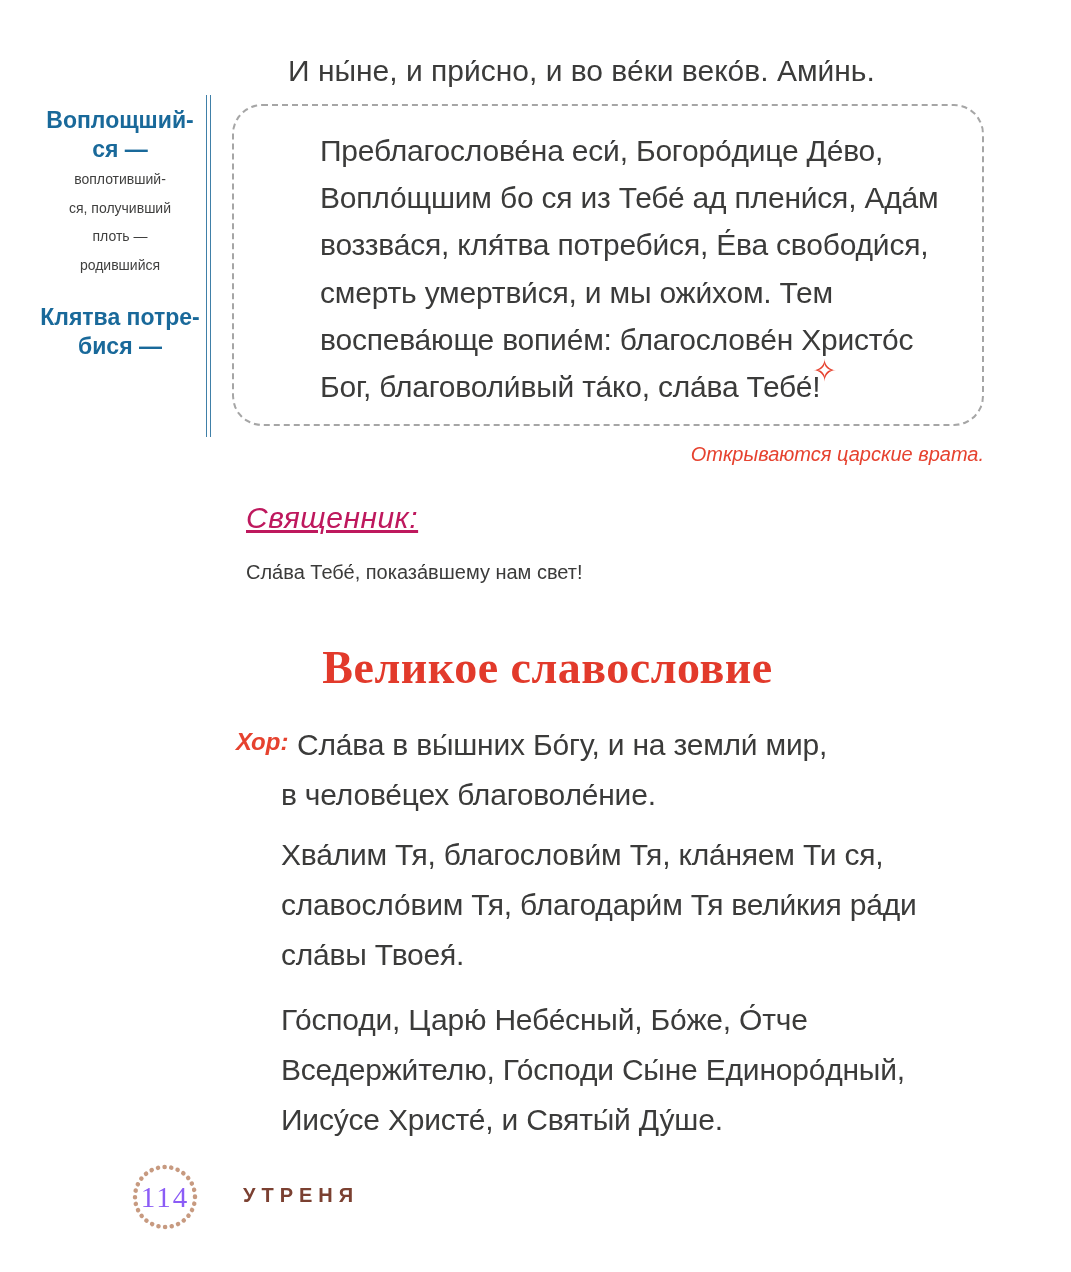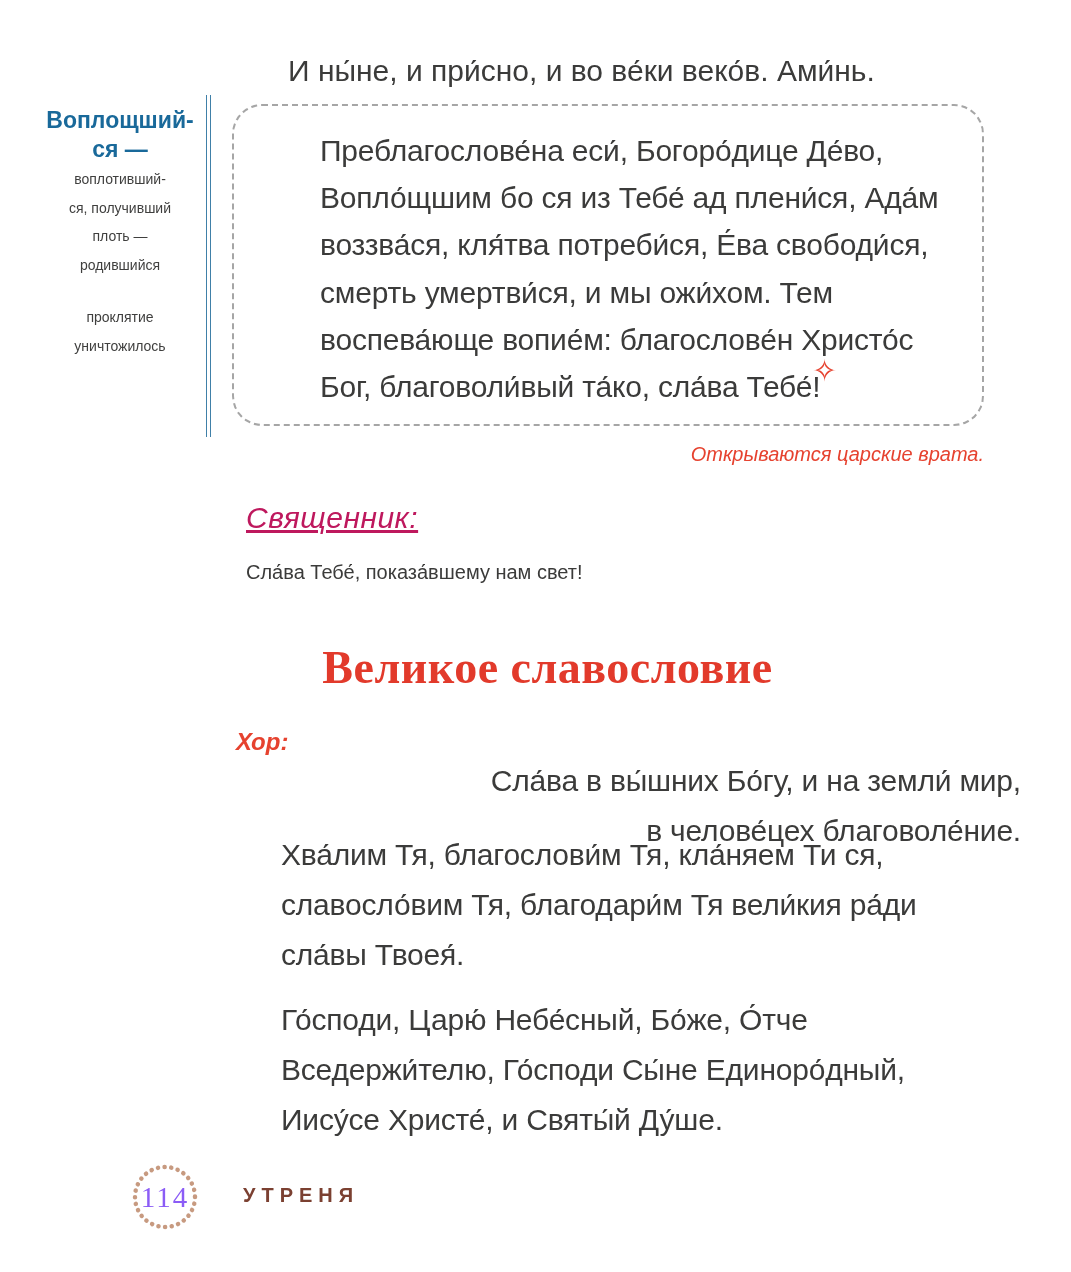--- a/index.html
+++ b/index.html
@@ -55,21 +55,21 @@
     left:0;top:629px;width:1071px;margin:12px;text-align:center;
     font-family:"Liberation Serif",serif;font-weight:bold;font-size:46px;
     color:#e23a2b;letter-spacing:0.5px;
   }
   .choir-label{
     left:236px;top:728px;font-style:italic;font-size:24px;color:#e6422f;font-weight:bold;
   }
   .para{
     font-size:30px;line-height:50px;color:#3b3b3a;letter-spacing:-0.2px;width:740px;
   }
-  .p1{left:281px;top:756px;text-indent:16px;text-align:right;}
+  .p1{left:281px;top:720px;text-indent:16px;}
   .p2{left:281px;top:830px;}
   .p3{left:281px;top:995px;}
 
   
   .pagenum-circle{
     left:131px;top:1163px;width:68px;height:68px;
   }
   .pagenum-circle svg{position:absolute;left:0;top:0;}
   .pagenum{
     position:absolute;left:0;top:0;width:68px;height:68px;
@@ -89,22 +89,22 @@
 <div class="abs sidebar">
   <div class="note">
     <div class="note-term lines">Воплощший-
 ся —</div>
     <div class="note-def lines">воплотивший-
 ся, получивший
 плоть —
 родившийся</div>
   </div>
   <div class="note">
-    <div class="note-def lines">проклятие
-уничтожилось</div>
+    <div class="note-term lines">Клятва потре-
+бися —</div>
   </div>
 </div>
 
 <div class="abs vrule"></div>
 
 <div class="abs hbox">
   <div class="lines">Преблагослове́на еси́, Богоро́дице Де́во,
 Вопло́щшим бо ся из Тебе́ ад плени́ся, Ада́м
 воззва́ся, кля́тва потреби́ся, Е́ва свободи́ся,
 смерть умертви́ся, и мы ожи́хом. Тем

